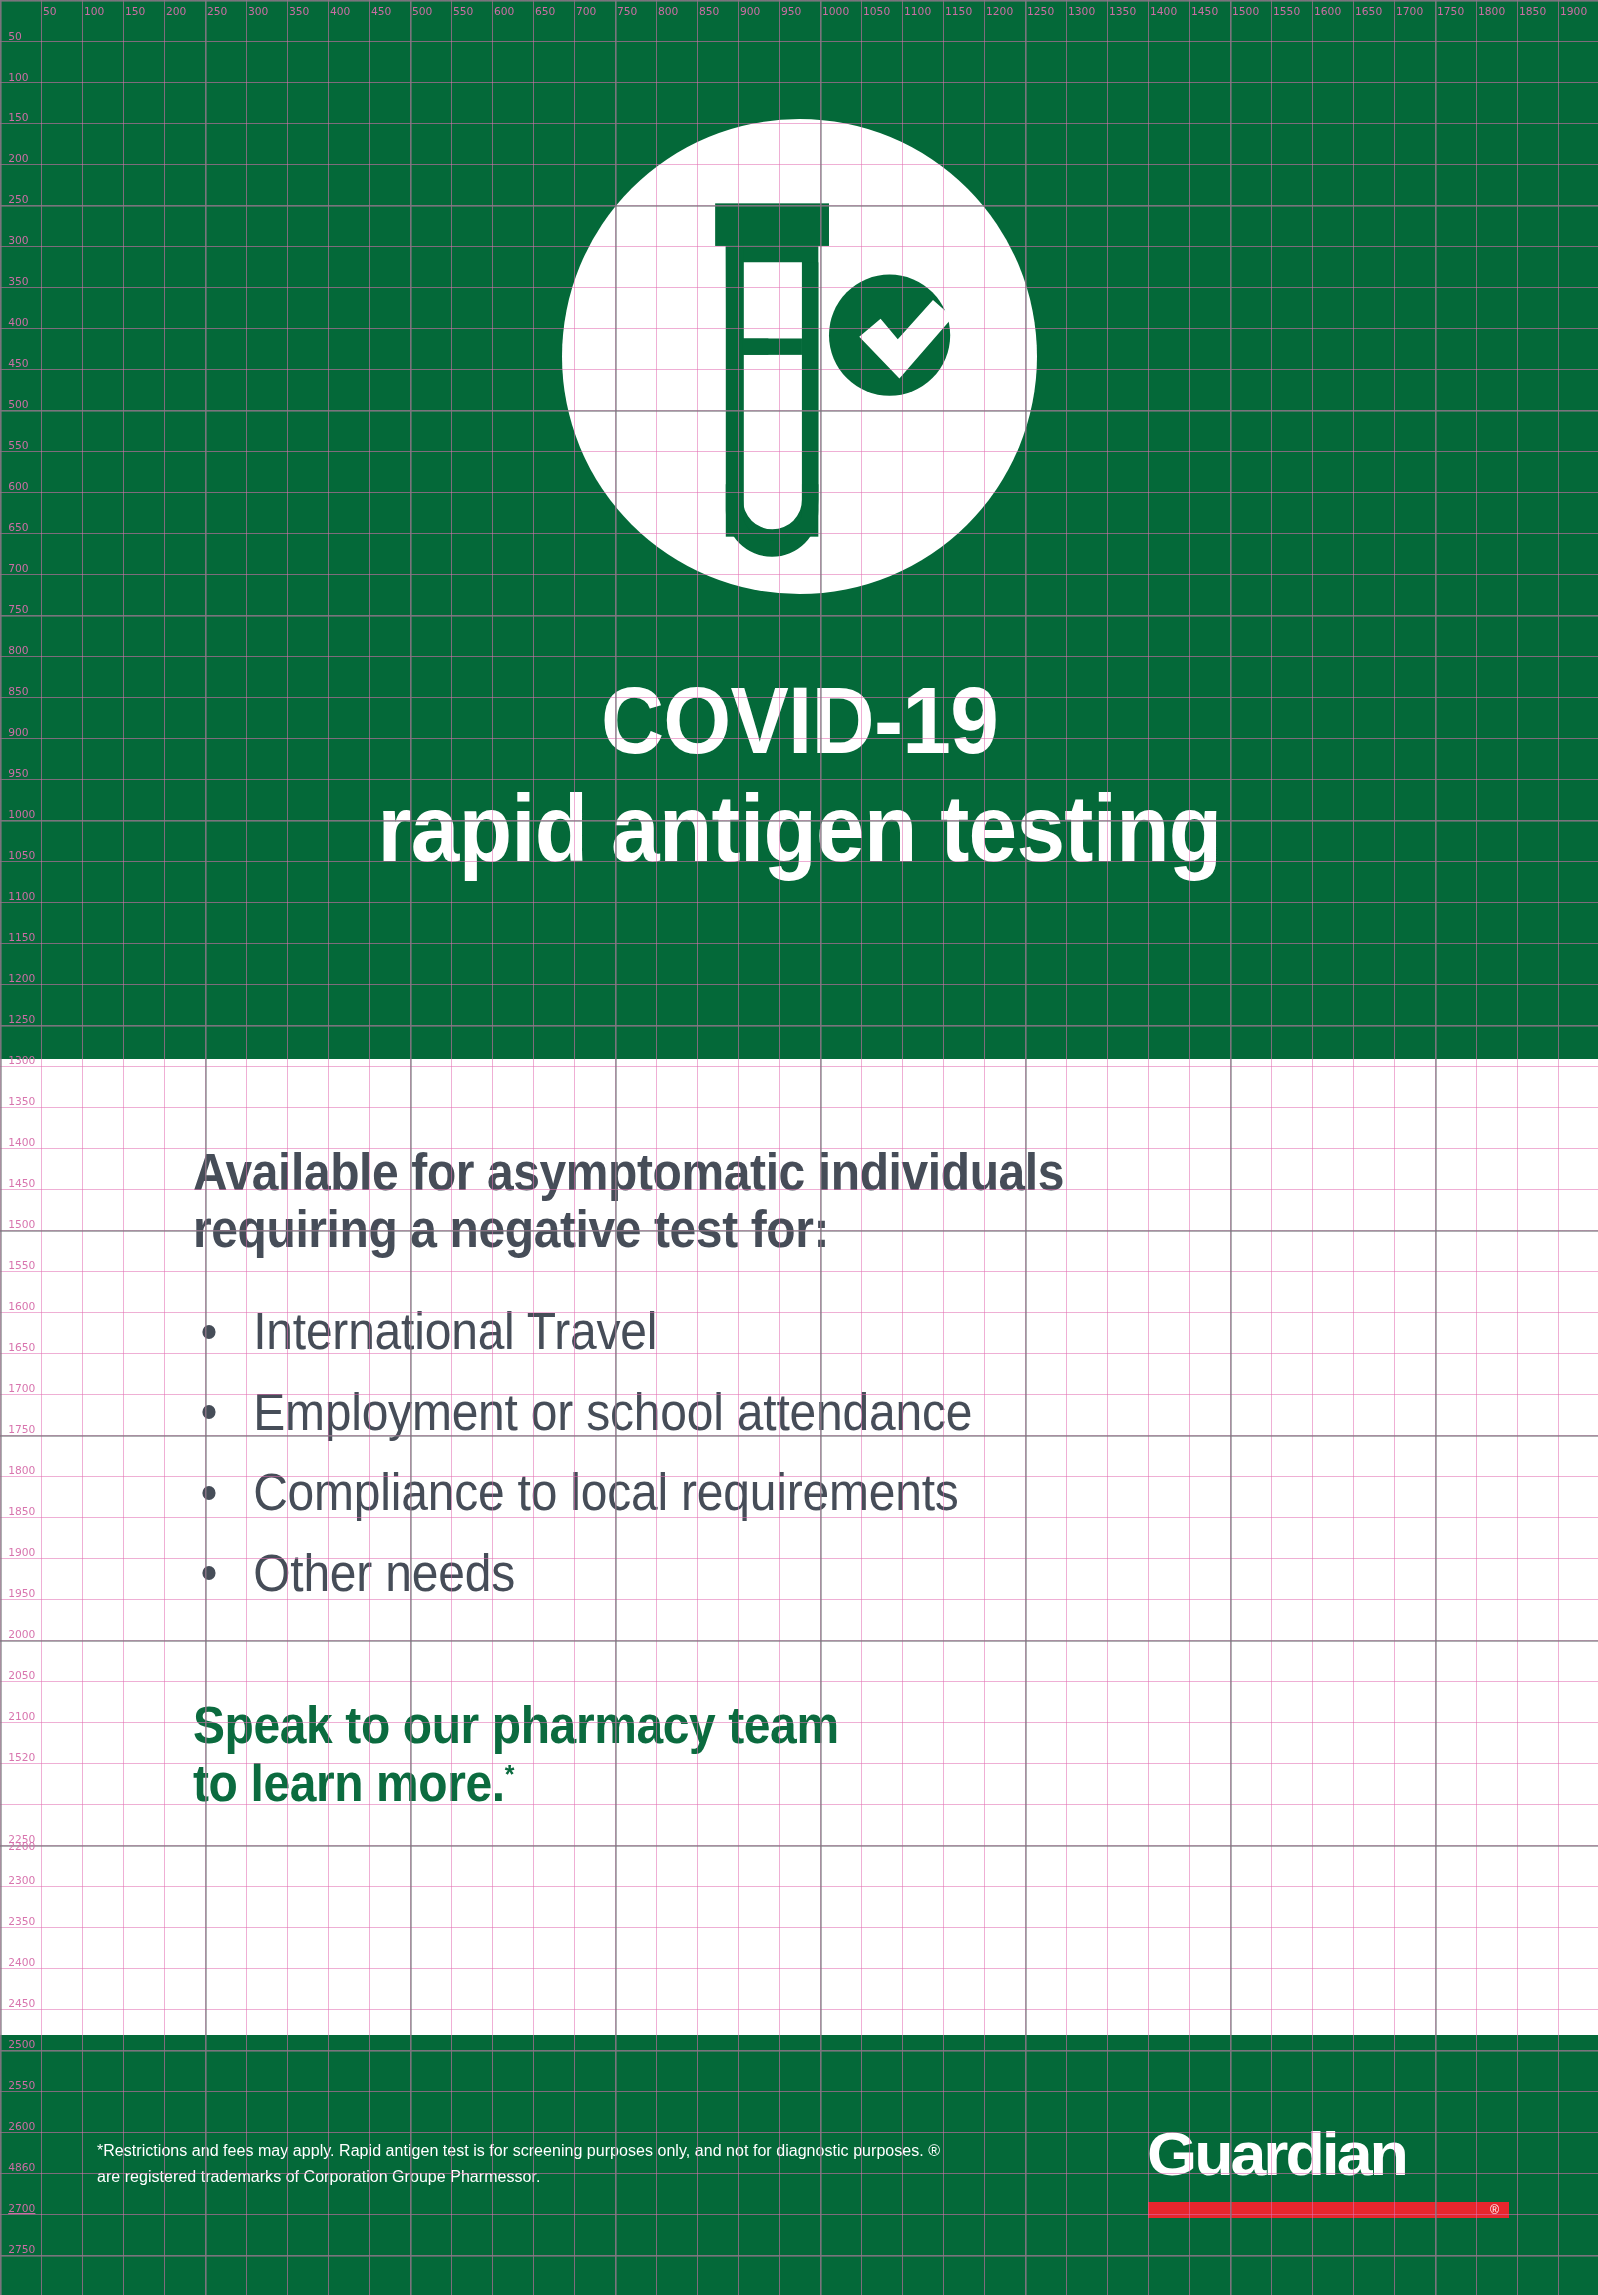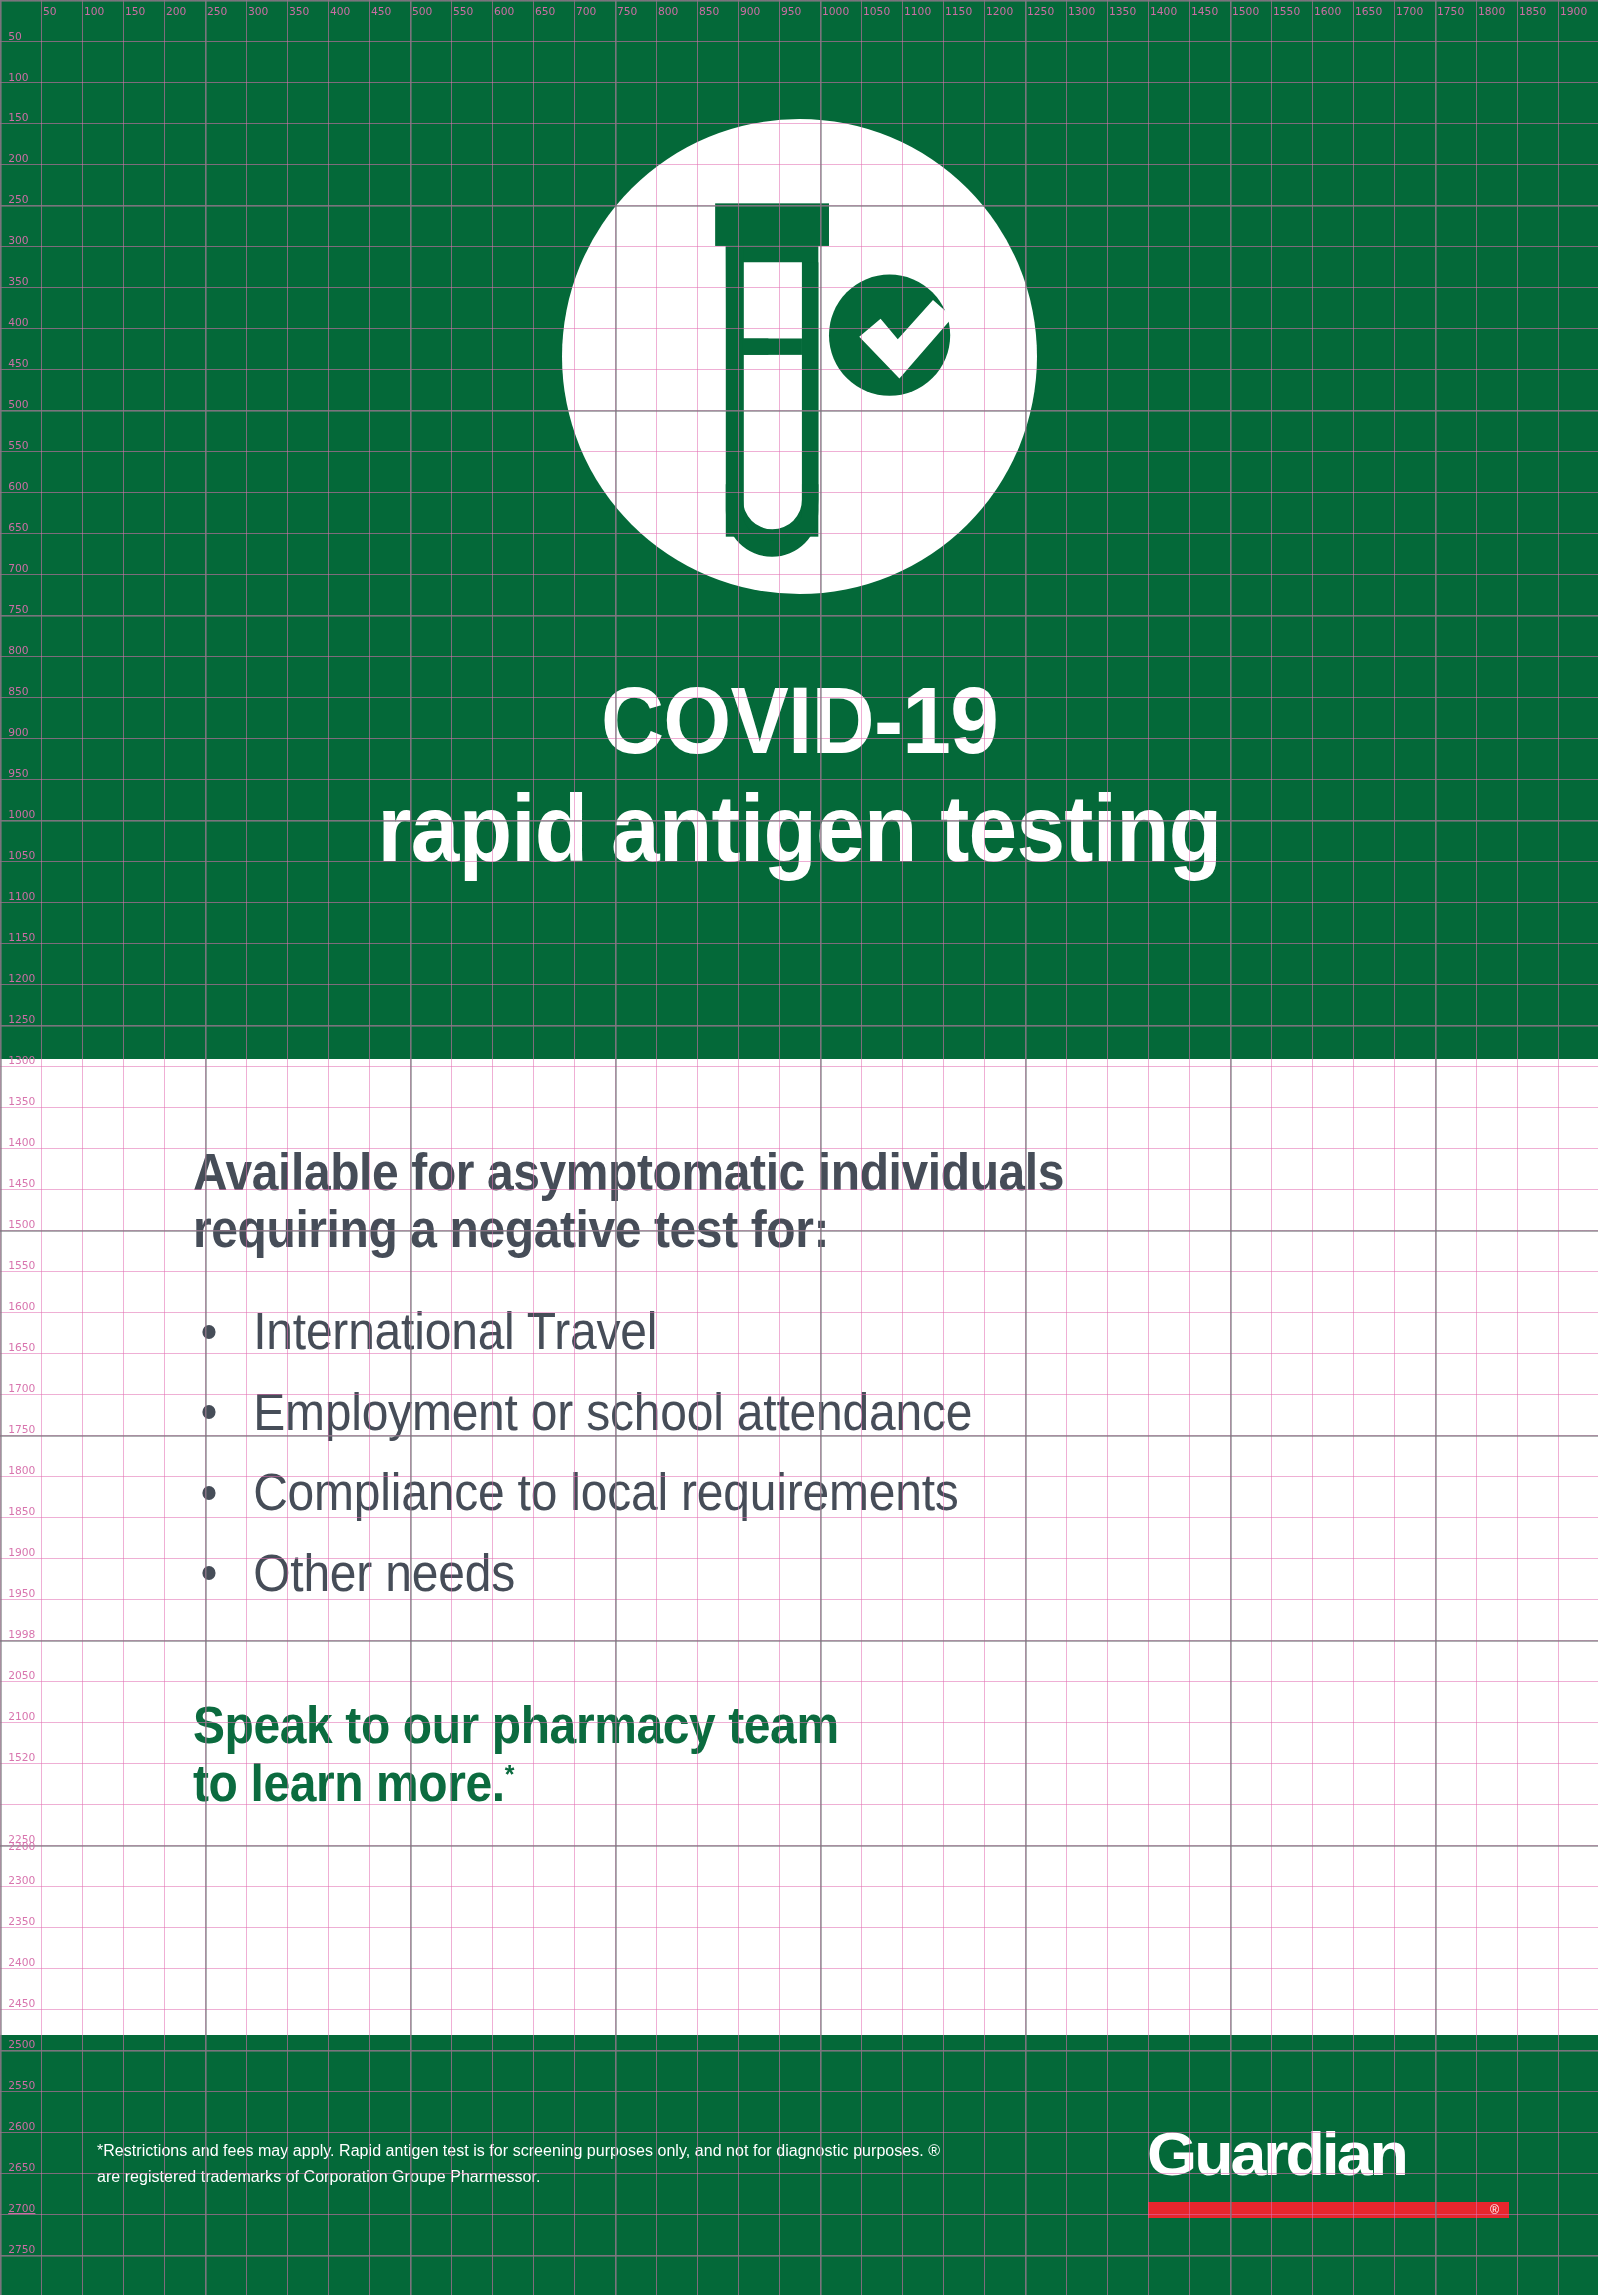--- a/index.html
+++ b/index.html
@@ -307,32 +307,32 @@
       <span class="gl h" style="left: 8.2px; top: 1218px;">1500</span>
       <span class="gl h" style="left: 8.2px; top: 1259px;">1550</span>
       <span class="gl h" style="left: 8.2px; top: 1300px;">1600</span>
       <span class="gl h" style="left: 8.2px; top: 1341px;">1650</span>
       <span class="gl h" style="left: 8.2px; top: 1382px;">1700</span>
       <span class="gl h" style="left: 8.2px; top: 1423px;">1750</span>
       <span class="gl h" style="left: 8.2px; top: 1464px;">1800</span>
       <span class="gl h" style="left: 8.2px; top: 1505px;">1850</span>
       <span class="gl h" style="left: 8.2px; top: 1546px;">1900</span>
       <span class="gl h" style="left: 8.2px; top: 1587px;">1950</span>
-      <span class="gl h" style="left: 8.2px; top: 1628px;">1998</span>
+      <span class="gl h" style="left: 8.2px; top: 1628px;">2000</span>
       <span class="gl h" style="left: 8.2px; top: 1669px;">2050</span>
       <span class="gl h" style="left: 8.2px; top: 1710px;">2100</span>
       <span class="gl h" style="left: 8.2px; top: 1751px;">1520</span>
       <span class="gl h" style="left: 8.2px; top: 1840px;">2200</span>
       <span class="gl h" style="left: 8.2px; top: 1833px;">2250</span>
       <span class="gl h" style="left: 8.2px; top: 1874px;">2300</span>
       <span class="gl h" style="left: 8.2px; top: 1915px;">2350</span>
       <span class="gl h" style="left: 8.2px; top: 1956px;">2400</span>
       <span class="gl h" style="left: 8.2px; top: 1997px;">2450</span>
       <span class="gl h" style="left: 8.2px; top: 2038px;">2500</span>
       <span class="gl h" style="left: 8.2px; top: 2079px;">2550</span>
       <span class="gl h" style="left: 8.2px; top: 2120px;">2600</span>
-      <span class="gl h" style="left: 8.2px; top: 2161px;">2650</span>
+      <span class="gl h" style="left: 8.2px; top: 2161px;">4860</span>
       <span class="gl h" style="left: 8.2px; top: 2202px; text-decoration: underline;">2700</span>
       <span class="gl h" style="left: 8.2px; top: 2243px;">2750</span>
     </div>
 
 </div>
 
 
 </body></html>

